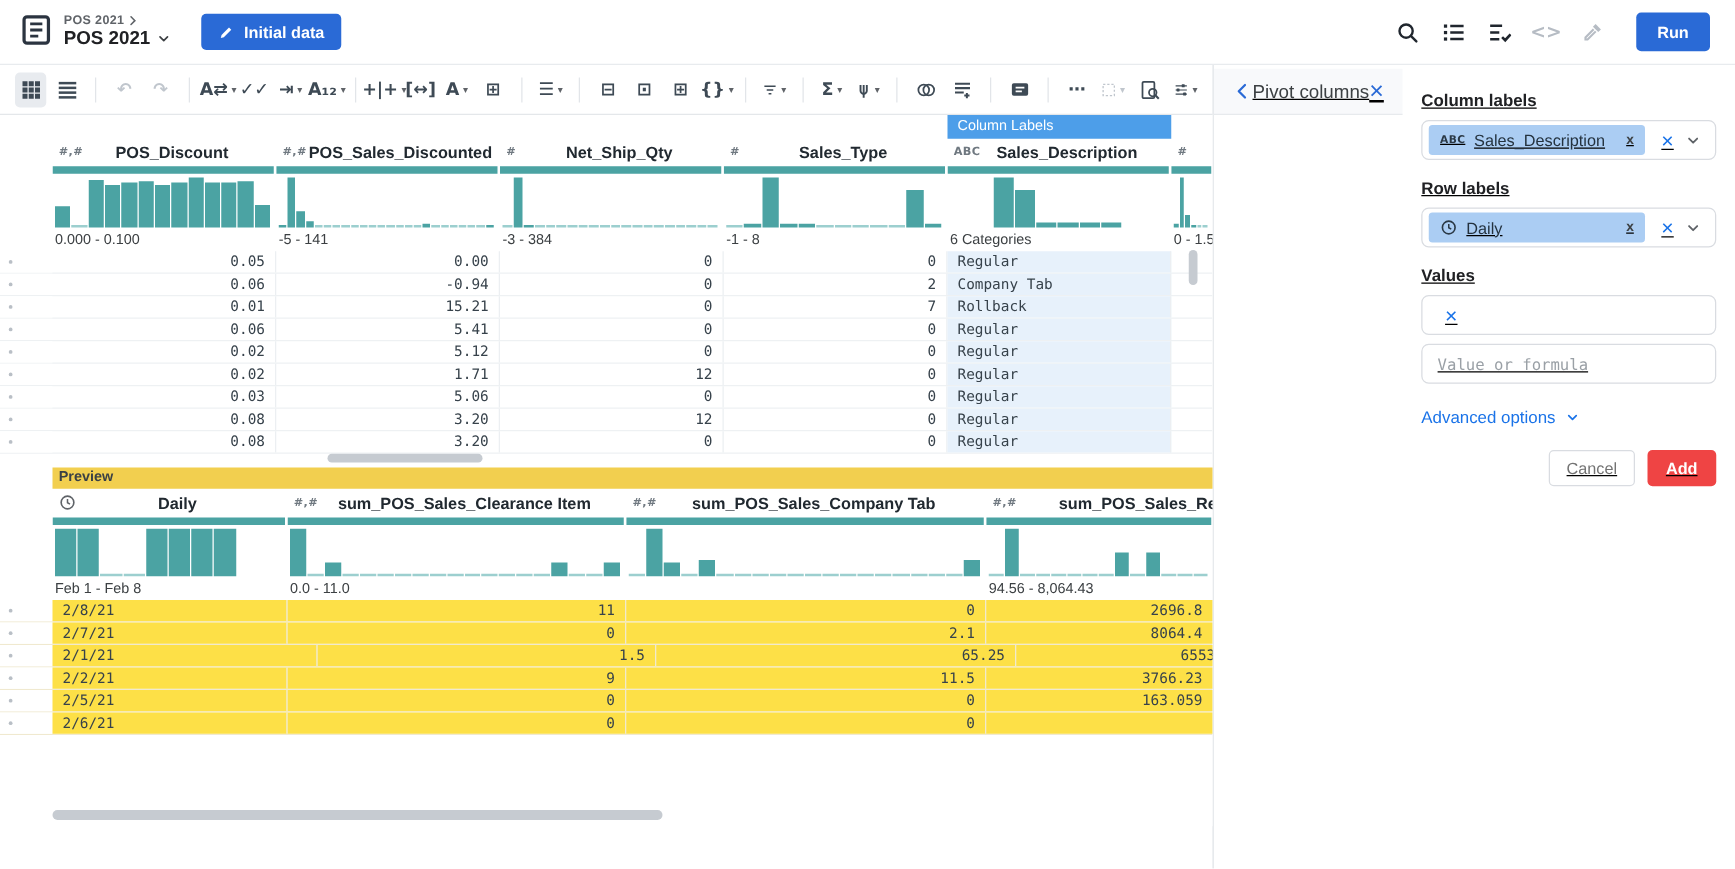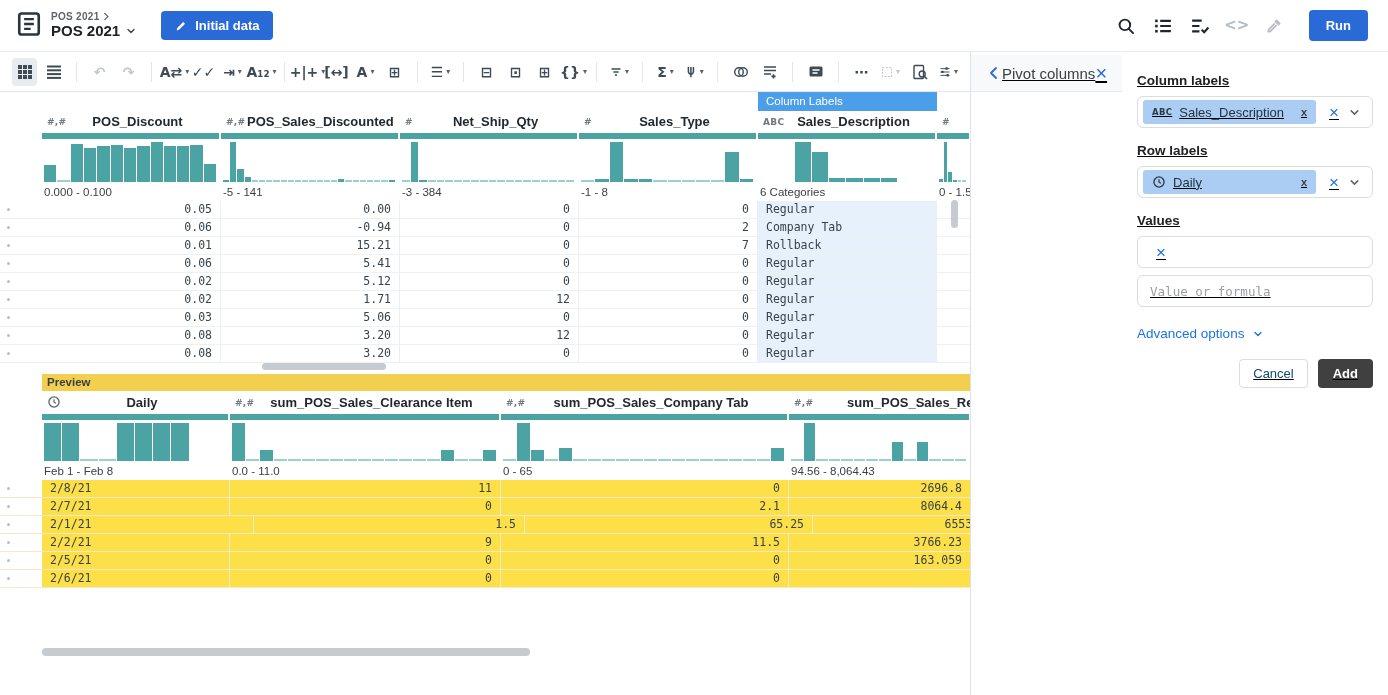--- a/index.html
+++ b/index.html
@@ -91,22 +91,22 @@
   .chip .ic{color:#2b3946;}
   .chip-x{margin-left:auto;font-size:11px;font-weight:bold;color:#3c4043;cursor:pointer;}
   .in-x{color:#1a73e8;font-size:17px;margin-left:13px;line-height:1;border:none;background:none;padding:0;font-family:inherit;cursor:pointer;}
   .in-caret{width:13px;height:13px;color:#5f6368;margin-left:9px;cursor:pointer;}
   .formula{flex:1;font-family:"DejaVu Sans Mono",monospace;font-size:12.5px;color:#263238;padding-left:7px;white-space:nowrap;overflow:hidden;}
   .kw{color:#1a66d2;}
   .hlx{background:#e7edf7;border-radius:2px;padding:1px 0;}
   .placeholder{flex:1;font-family:"DejaVu Sans Mono",monospace;font-size:12.5px;color:#9aa0a6;padding-left:7px;}
   .adv{display:inline-flex;align-items:center;gap:8px;color:#1a73e8;font-size:13.5px;margin-top:19px;background:none;border:none;padding:0;font-family:inherit;cursor:pointer;}
   .pbtns{display:flex;justify-content:flex-end;gap:10px;margin-top:17px;}
-  .btn-cancel{background:#fff;border:1px solid #d9dce1;border-radius:4px;color:#0c4a6e;font-size:13px;padding:2px 13px;font-family:inherit;cursor:pointer;}
-  .btn-add{background:#404040;border:none;border-radius:4px;color:#fff;font-size:13px;font-weight:bold;padding:7px 15px;font-family:inherit;cursor:pointer;}
+  .btn-cancel{background:#fff;border:1px solid #d9dce1;border-radius:4px;color:#737373;font-size:13px;padding:2px 13px;font-family:inherit;cursor:pointer;}
+  .btn-add{background:#ef4444;border:none;border-radius:4px;color:#fff;font-size:13px;font-weight:bold;padding:7px 15px;font-family:inherit;cursor:pointer;}
 </style>
 </head>
 <body>
 
 <div class="app">
 
   <header class="topbar">
     <div class="tb-left">
       <span class="ic s26 wb-ic">
           <svg viewBox="0 0 16 16" width="100%" height="100%">
@@ -689,21 +689,20 @@
                 <i class="dash" style="height: 2px;"></i>
                 <i class="dash" style="height: 2px;"></i>
                 <i class="dash" style="height: 2px;"></i>
                 <i class="dash" style="height: 2px;"></i>
                 <i class="dash" style="height: 2px;"></i>
                 <i class="dash" style="height: 2px;"></i>
                 <i class="dash" style="height: 2px;"></i>
                 <i class="dash" style="height: 2px;"></i>
                 <i style="height: 13.3px;"></i>
               </div>
-              <div class="crange">0 - 65</div>
             </div>
             <div class="col nleft" style="width: 182px;">
               <div class="cname">
                 <span class="ctype">#,#</span>
                 <span class="ntext">sum_POS_Sales_Regu</span>
               </div>
               <div class="cbar"></div>
               <div class="hist">
                 <i class="dash" style="height: 2px;"></i>
                 <i style="height: 38px;"></i>

